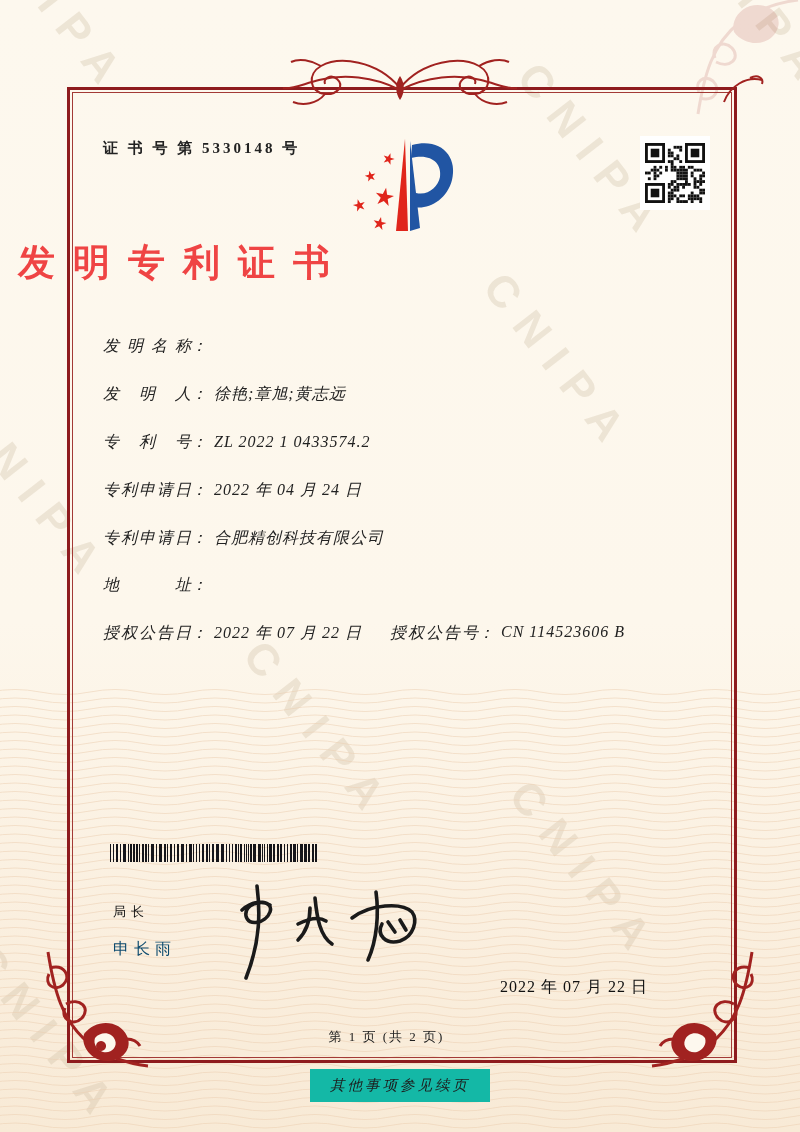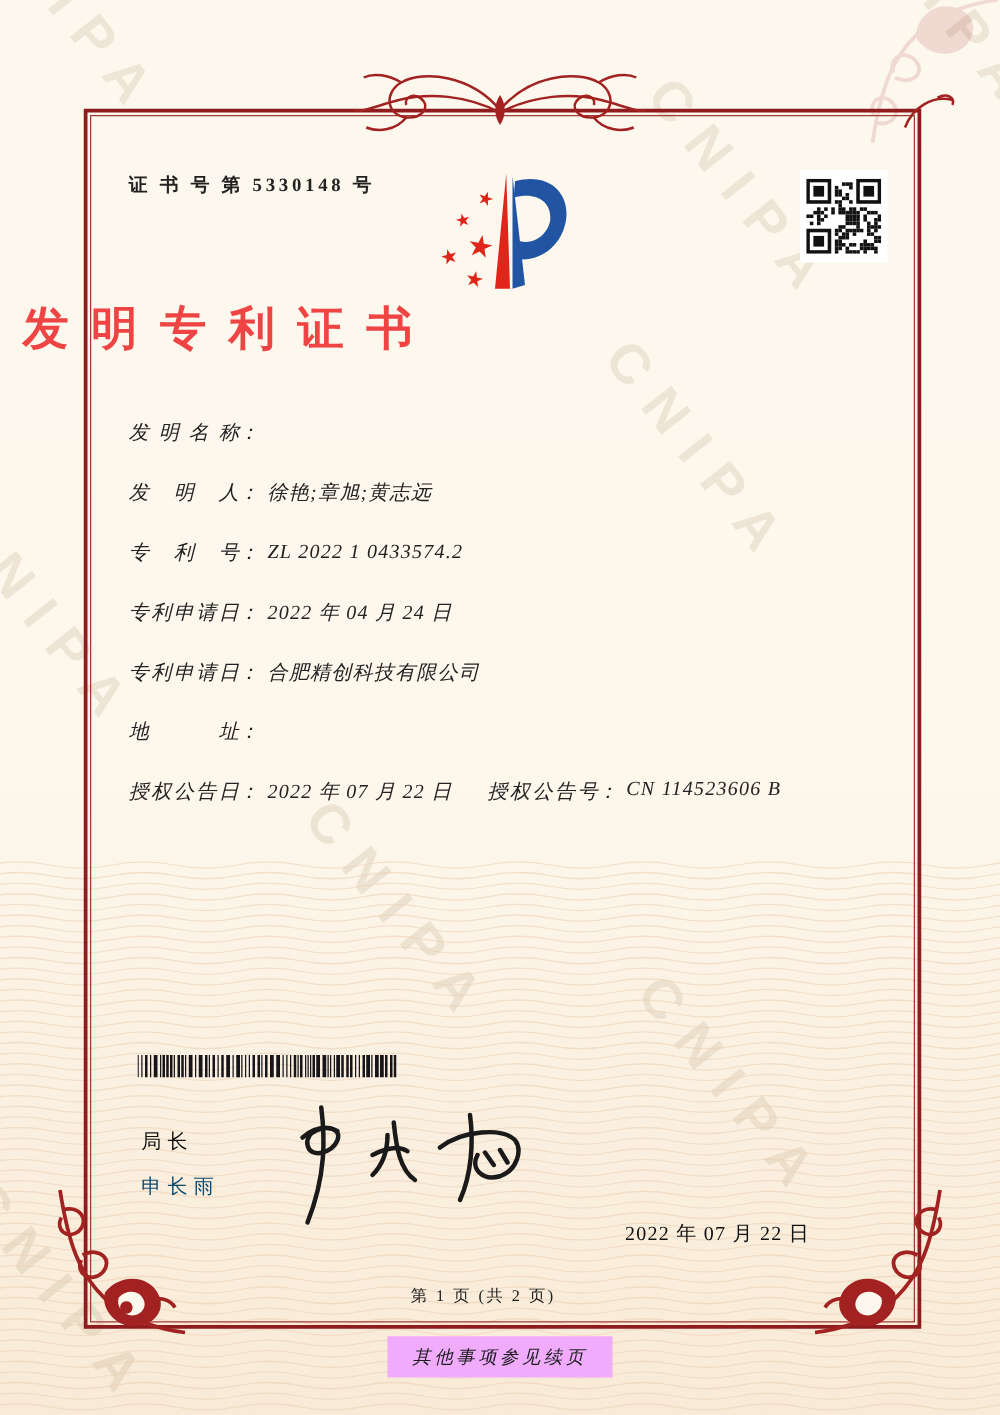--- a/index.html
+++ b/index.html
@@ -48,29 +48,29 @@
   .fpair2{display:flex;align-items:flex-start;margin-left:28px;}
   
   .paras{
     position:absolute;left:103px;top:650px;width:614px;
     font-size:15.5px;line-height:26.5px;color:#1f1f1f;font-style:italic;
   }
   .paras p{margin:0;text-indent:2em;}
   
   #barcode{position:absolute;left:110px;top:844px;width:212px;height:18px;}
   
-  .sig-title{position:absolute;left:113px;top:903px;font-size:16px;letter-spacing:5px;color:#111;}
+  .sig-title{position:absolute;left:113px;top:903px;font-size:13px;letter-spacing:5px;color:#111;}
   .sig-name{position:absolute;left:113px;top:939px;font-size:16px;letter-spacing:5px;color:#0c4a6e;}
   #signature{position:absolute;left:218px;top:878px;width:215px;height:108px;}
   .sign-date{position:absolute;left:500px;top:977px;font-size:16px;color:#111;letter-spacing:1px;}
   
   .page-info{position:absolute;left:0;top:1028px;width:773px;text-align:center;font-size:13px;color:#222;letter-spacing:2px;}
   .continuation{
     position:absolute;left:50%;top:1069px;transform:translateX(-50%);
-    background:#f0abfc;padding:7px 20px;font-size:14.5px;font-style:italic;color:#1d1d1d;letter-spacing:3px;
+    background:#14b8a6;padding:7px 20px;font-size:14.5px;font-style:italic;color:#1d1d1d;letter-spacing:3px;
   }
 </style>
 </head>
 <body>
 
 <div class="page">
 
   <div class="wm" style="left:-52px;top:-20px;">CNIPA</div>
   <div class="wm" style="left:648px;top:-24px;">CNIPA</div>
   <div class="wm" style="left:486px;top:128px;">CNIPA</div>

